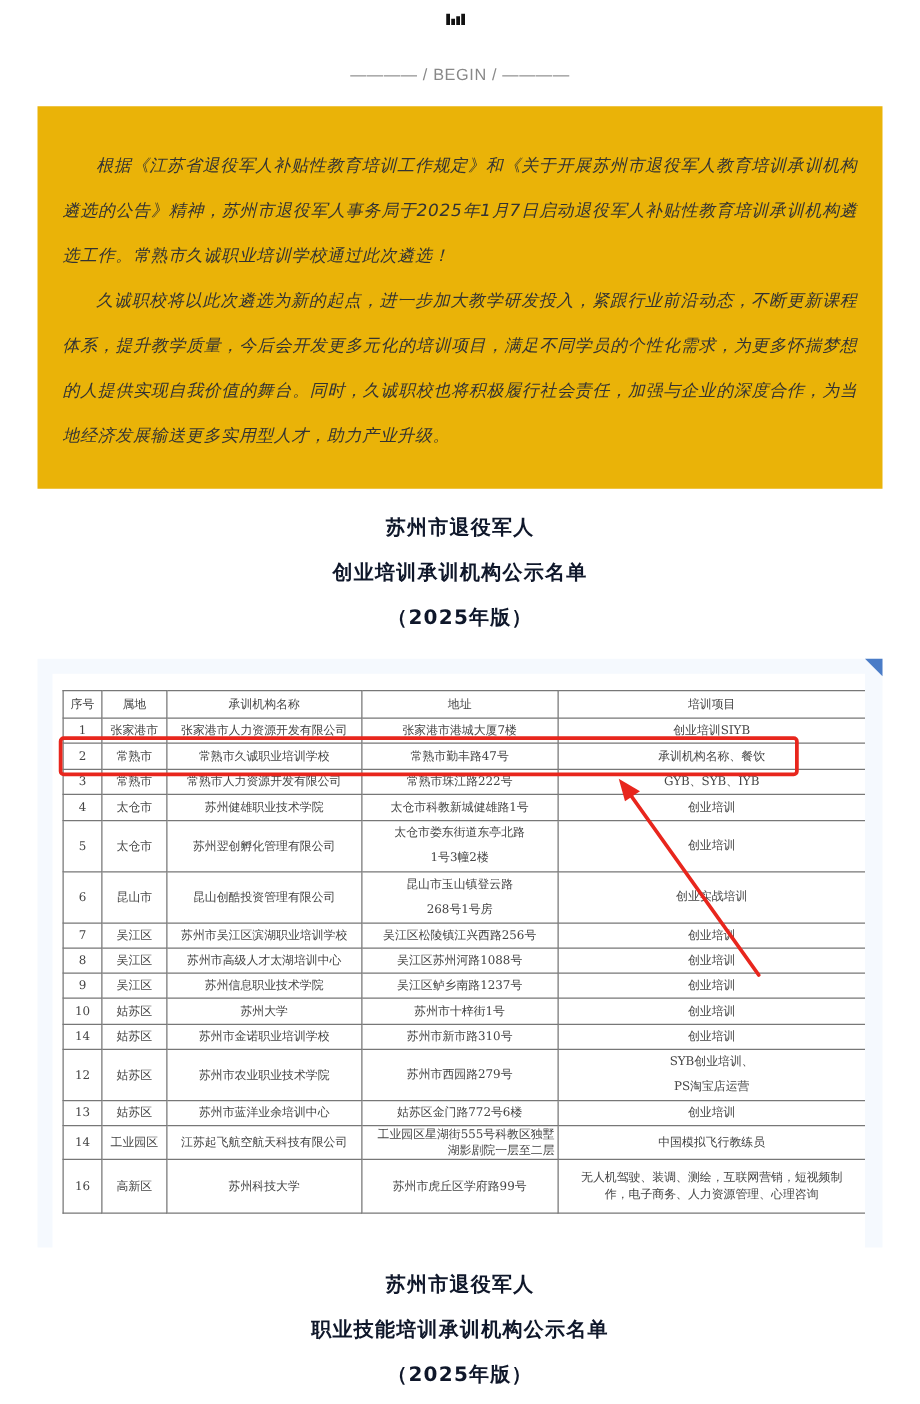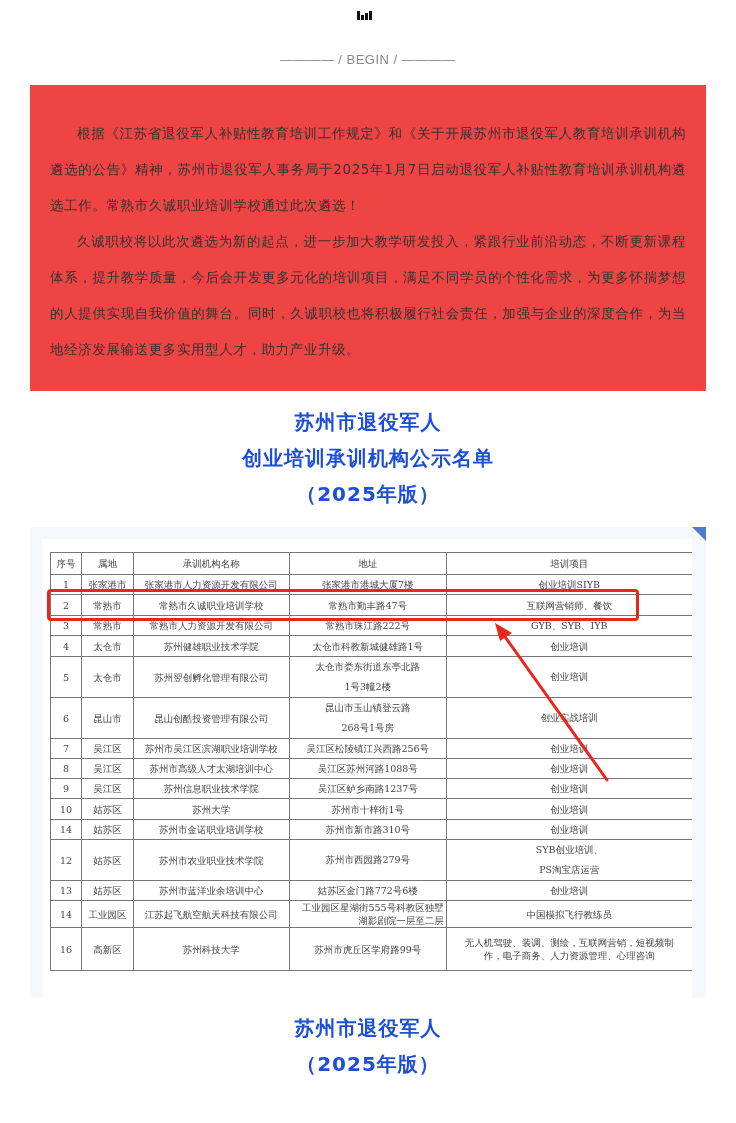--- a/index.html
+++ b/index.html
@@ -33,40 +33,41 @@
       font-size: 13px;
       color: #888;
       letter-spacing: 0.5px;
     }
     .intro-box {
       position: absolute;
       left: 30px;
       top: 85px;
       width: 676px;
       height: 306px;
-      background: #ef4444;
+      background: #eab308;
       padding: 30px 20px 0 20px;
+      font-style: italic;
     }
     .intro-box p {
       font-size: 13.5px;
       line-height: 36px;
       color: #333;
       text-indent: 2em;
       letter-spacing: 0.6px;
       text-align: justify;
     }
     .section-title {
       position: absolute;
       left: 0;
       width: 736px;
       text-align: center;
       font-weight: bold;
-      font-size: 20px;
+      font-size: 16px;
       line-height: 36px;
-      color: #1d4ed8;
+      color: #0f172a;
       letter-spacing: 1px;
     }
     .table-wrap {
       position: absolute;
       left: 30px;
       top: 527px;
       width: 676px;
       height: 471px;
       background: #f5f9fe;
     }
@@ -170,21 +171,21 @@
             <td>张家港市</td>
             <td>张家港市人力资源开发有限公司</td>
             <td style="white-space: pre-line;">张家港市港城大厦7楼</td>
             <td style="border-right: none; white-space: pre-line;">创业培训SIYB</td>
           </tr>
           <tr style="height: 21px;">
             <td>2</td>
             <td>常熟市</td>
             <td>常熟市久诚职业培训学校</td>
             <td style="white-space: pre-line;">常熟市勤丰路47号</td>
-            <td style="border-right: none; white-space: pre-line;">互联网营销师、餐饮</td>
+            <td style="border-right: none; white-space: pre-line;">承训机构名称、餐饮</td>
           </tr>
           <tr style="height: 20px;">
             <td>3</td>
             <td>常熟市</td>
             <td>常熟市人力资源开发有限公司</td>
             <td style="white-space: pre-line;">常熟市珠江路222号</td>
             <td style="border-right: none; white-space: pre-line;">GYB、SYB、IYB</td>
           </tr>
           <tr style="height: 21px;">
             <td>4</td>
@@ -282,14 +283,15 @@
 
 <div class="highlight"></div>
 
 <svg class="arrow" viewBox="0 0 736 1123">
   <line x1="607" y1="780" x2="503" y2="634" stroke="#e8261d" stroke-width="3" stroke-linecap="round"></line>
   <polygon points="495,623 512,633 500,641" fill="#e8261d"></polygon>
 </svg>
 
 <div class="section-title" style="top:1010px;">
   <div>苏州市退役军人</div>
+  <div>职业技能培训承训机构公示名单</div>
   <div>（2025年版）</div>
 </div>
 
 </body></html>

